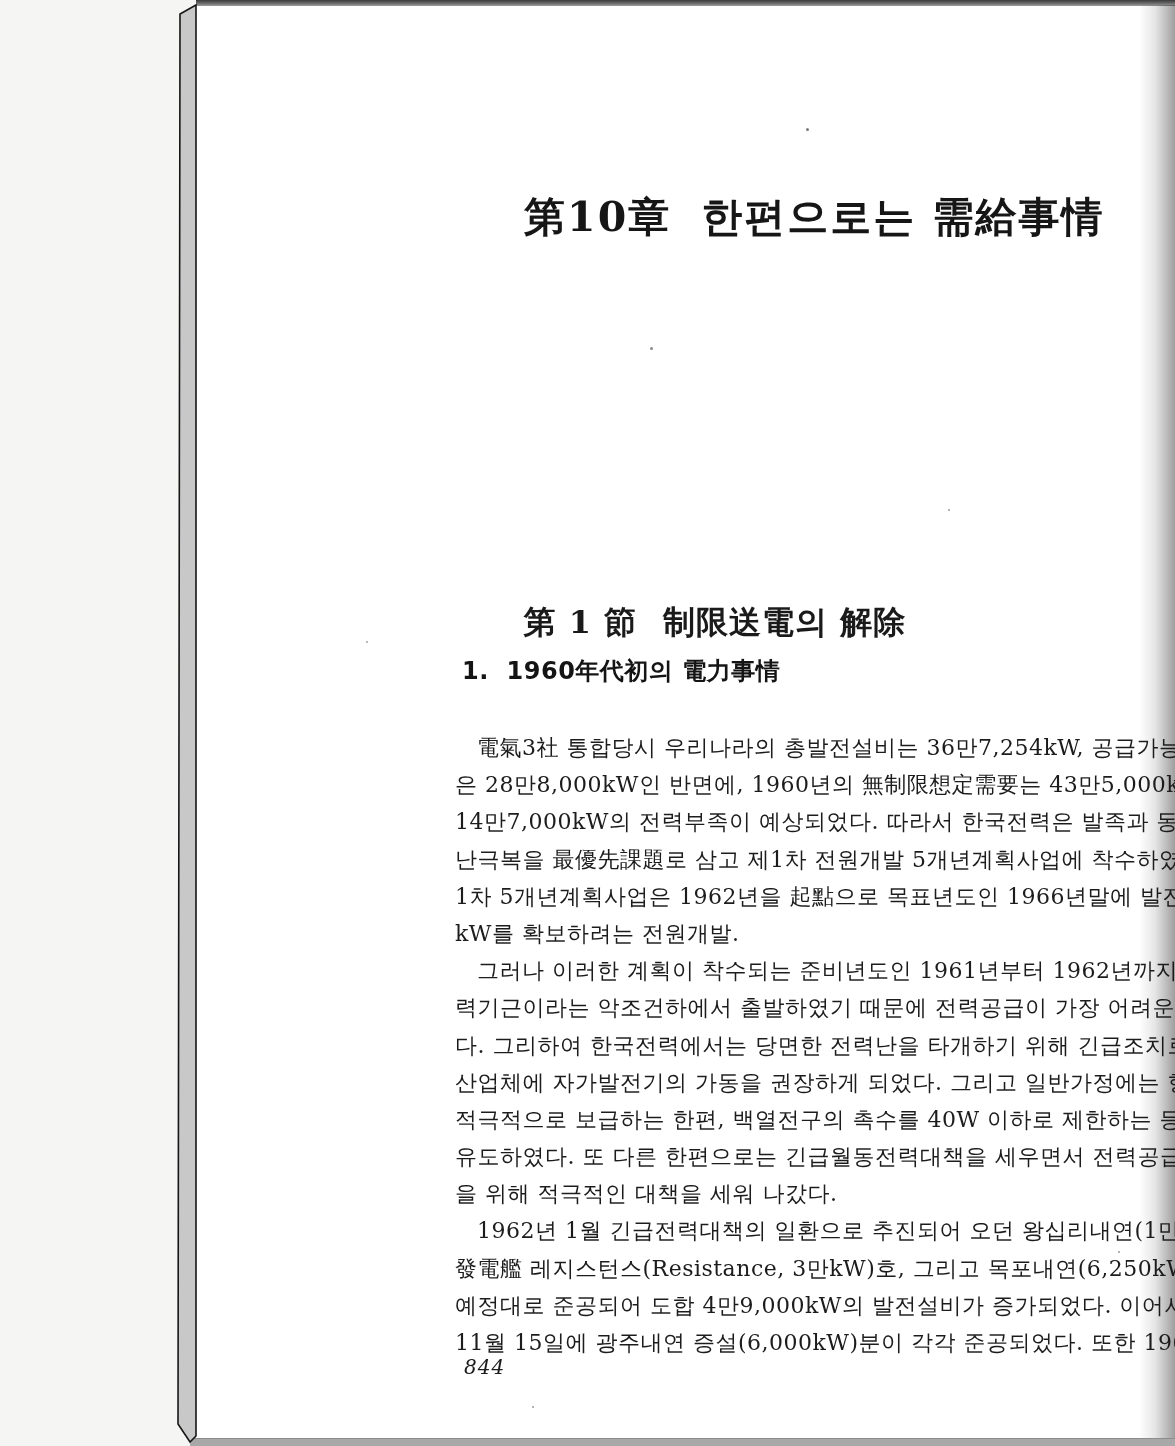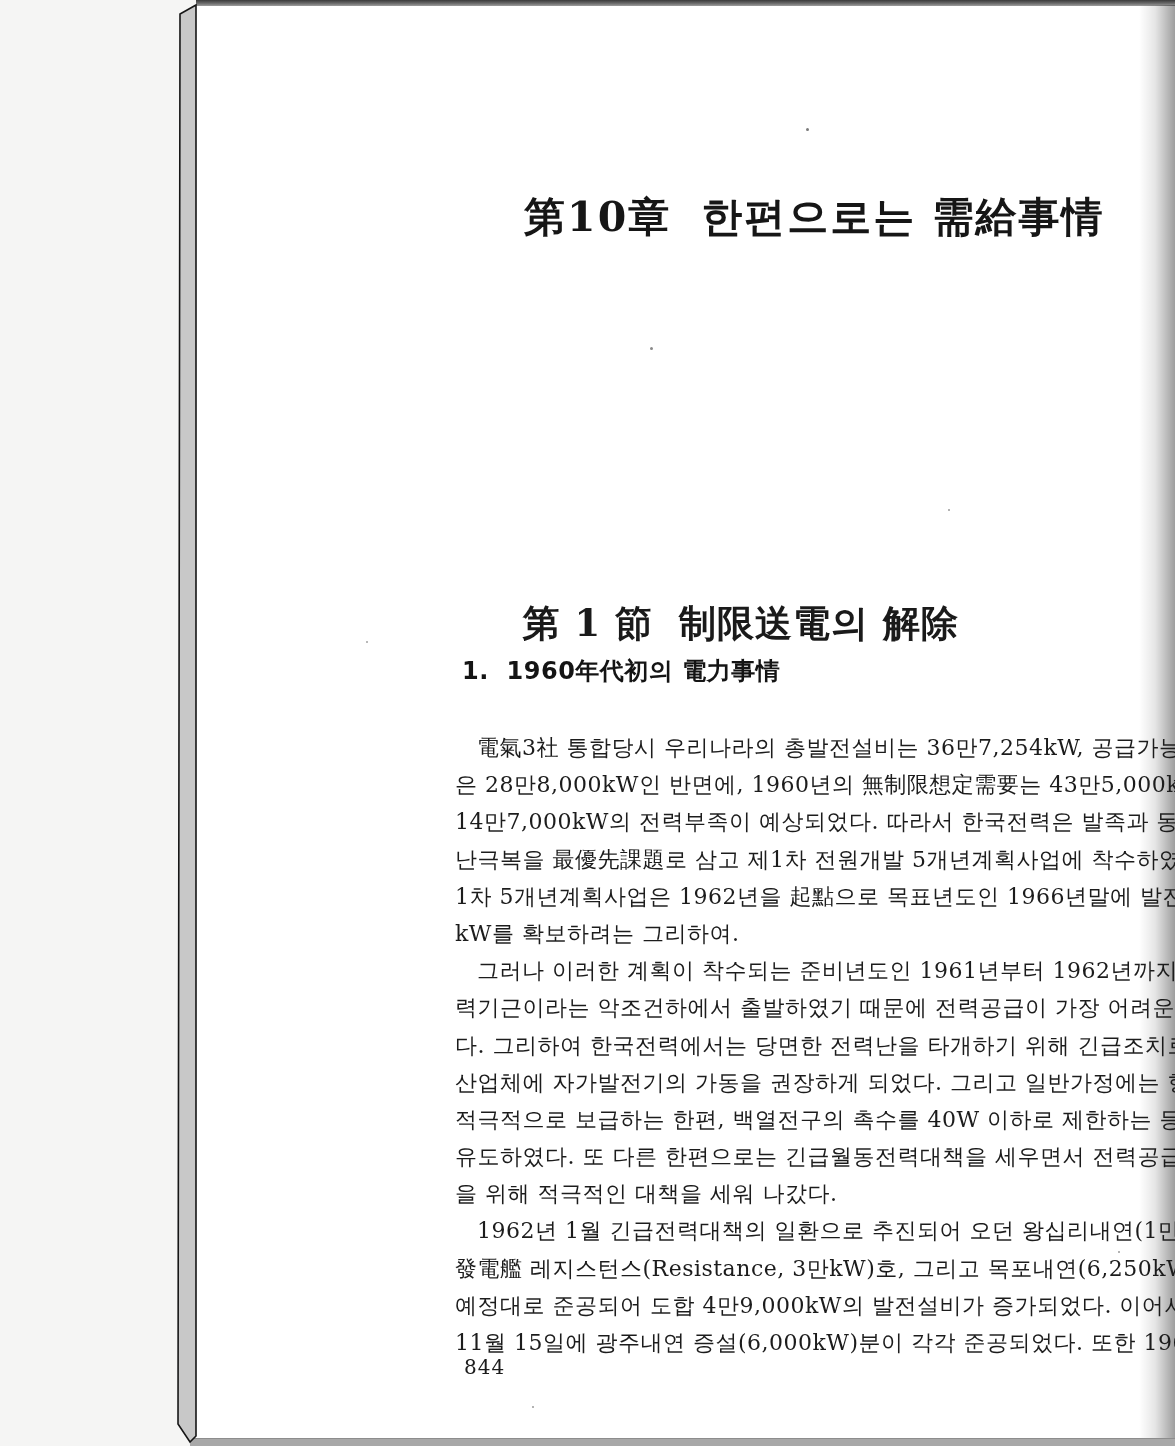--- a/index.html
+++ b/index.html
@@ -32,22 +32,22 @@
   }
   .spine-svg{position:absolute;left:174px;top:0;width:24px;height:1446px;}
 
   .chapter{
     position:absolute;left:459px;top:142px;margin:0;
     font-size:41px;font-weight:700;color:#161616;
     letter-spacing:2px;white-space:pre;
   }
   .chapter .gap{display:inline-block;width:30px;}
   .section{
-    position:absolute;left:459px;top:547px;margin:8px;
-    font-size:37px;font-weight:700;color:#1a1a1a;
+    position:absolute;left:459px;top:547px;margin:16px;
+    font-size:32px;font-weight:700;color:#1a1a1a;
     letter-spacing:1px;white-space:pre;
   }
   .section .gap{display:inline-block;width:26px;}
   .subsection{
     position:absolute;left:462px;top:655px;margin:0;
     font-size:24px;font-weight:700;color:#141414;
     font-family:"DejaVu Sans","Liberation Sans",sans-serif;
     letter-spacing:0.5px;white-space:pre;
   }
   .bodytext{
@@ -56,21 +56,21 @@
   }
   .ln{
     height:37.2px;line-height:37.2px;
     text-align:justify;text-align-last:justify;
     white-space:nowrap;
   }
   .ln.ind{padding-left:22px;}
   .ln.end{text-align-last:left;}
   .pagenum{
     position:absolute;left:464px;top:1355px;
-    font-size:20px;color:#1c1c1c;letter-spacing:1px;
+    font-size:20px;color:#1c1c1c;letter-spacing:1px;font-style:italic;
   }
   .speck{position:absolute;border-radius:50%;}
 </style>
 </head>
 <body>
 
 <div class="backdrop">
 
   <div class="page"></div>
 
@@ -91,21 +91,21 @@
   </h2>
 
   <h3 class="subsection">1.  1960年代初의 電力事情</h3>
 
   <div class="bodytext">
     <div class="ln ind">電氣3社 통합당시 우리나라의 총발전설비는 36만7,254kW, 공급가능 최대출력</div>
     <div class="ln">은 28만8,000kW인 반면에, 1960년의 無制限想定需要는 43만5,000kW로 추정되어,</div>
     <div class="ln">14만7,000kW의 전력부족이 예상되었다. 따라서 한국전력은 발족과 동시에 전력</div>
     <div class="ln">난극복을 最優先課題로 삼고 제1차 전원개발 5개년계획사업에 착수하였다. 이 제</div>
     <div class="ln">1차 5개년계획사업은 1962년을 起點으로 목표년도인 1966년말에 발전설비 87만</div>
-    <div class="ln end">kW를 확보하려는 그리하여.</div>
+    <div class="ln end">kW를 확보하려는 전원개발.</div>
     <div class="ln ind">그러나 이러한 계획이 착수되는 준비년도인 1961년부터 1962년까지 2년간은 전</div>
     <div class="ln">력기근이라는 악조건하에서 출발하였기 때문에 전력공급이 가장 어려운 시기였</div>
     <div class="ln">다. 그리하여 한국전력에서는 당면한 전력난을 타개하기 위해 긴급조치로서 각</div>
     <div class="ln">산업체에 자가발전기의 가동을 권장하게 되었다. 그리고 일반가정에는 형광등을</div>
     <div class="ln">적극적으로 보급하는 한편, 백열전구의 촉수를 40W 이하로 제한하는 등 절전을</div>
     <div class="ln">유도하였다. 또 다른 한편으로는 긴급월동전력대책을 세우면서 전력공급의 원활</div>
     <div class="ln end">을 위해 적극적인 대책을 세워 나갔다.</div>
     <div class="ln ind">1962년 1월 긴급전력대책의 일환으로 추진되어 오던 왕십리내연(1만2,750kW)과</div>
     <div class="ln">發電艦 레지스턴스(Resistance, 3만kW)호, 그리고 목포내연(6,250kW) 등 시설이</div>
     <div class="ln">예정대로 준공되어 도합 4만9,000kW의 발전설비가 증가되었다. 이어서 같은 해</div>

